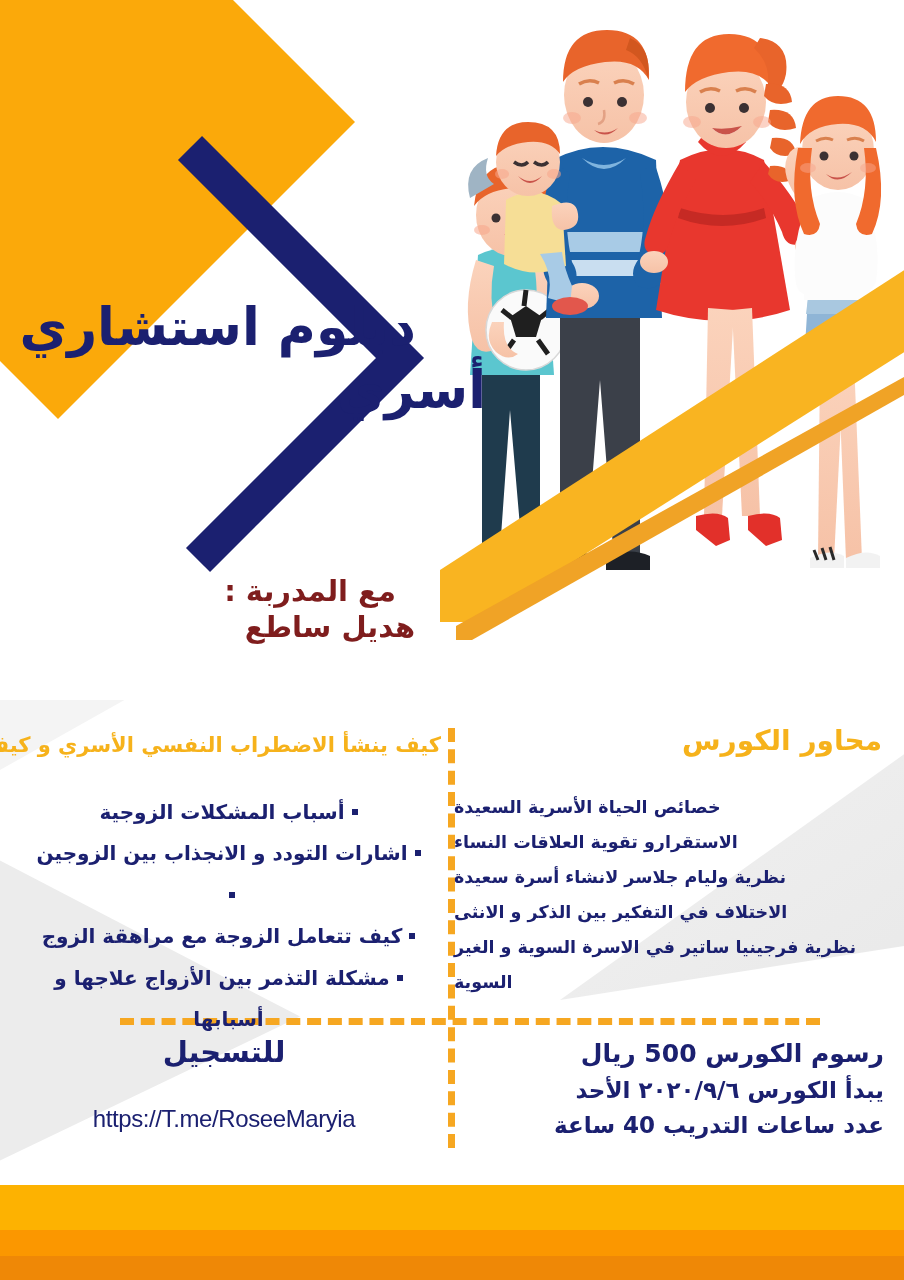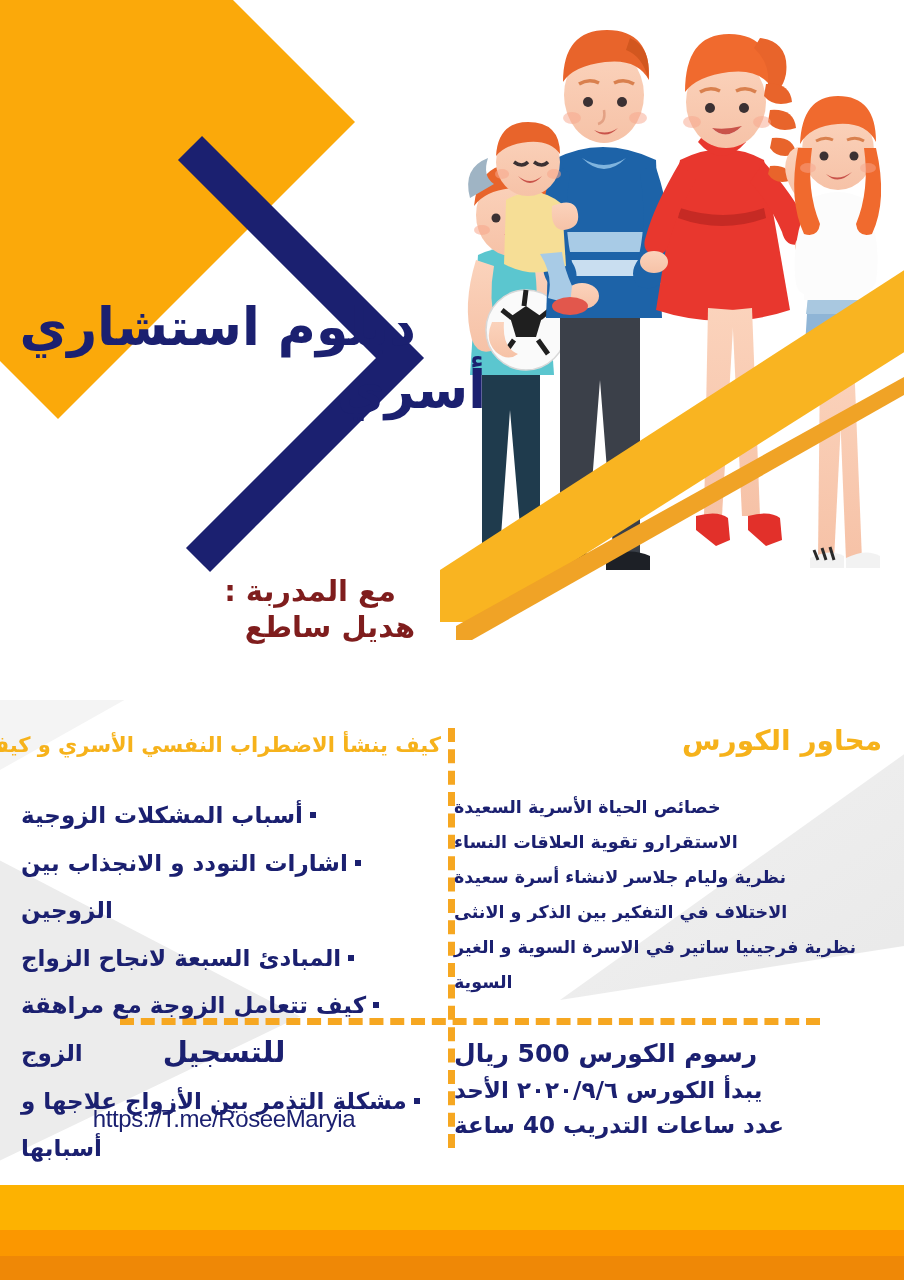--- a/index.html
+++ b/index.html
@@ -133,31 +133,31 @@
   }
   .head-right{ right:22px; top:24px; font-size:28px; }
   .head-left { right:463px; top:33px; font-size:21px; }
 
   
   .col-list{
     position:absolute; direction:rtl; text-align:left;
     color:#1B2070; font-weight:bold;
   }
   .list-right{ right:10px; top:90px; width:440px; font-size:17.5px; line-height:2.0; }
-  .list-left { right:468px; top:92px; width:425px; font-size:23px; line-height:2.07; text-align:left; }
+  .list-left { right:468px; top:92px; width:425px; font-size:20px; line-height:2.07; text-align:center; }
   .list-left .item{ padding-left:10px; }
   .bullet{
     display:inline-block;width:6px;height:6px;background:#1B2070;
     vertical-align:middle;margin-left:7px;margin-bottom:3px;
   }
 
   
   .fees{
     position:absolute; right:20px; top:335px; width:430px;
-    direction:rtl; text-align:left; color:#1B2070;
+    direction:rtl; text-align:right; color:#1B2070;
     font-weight:bold; font-size:25px; line-height:1.52;
   }
   .fees .l2{ font-size:23px; }
   .fees .l3{ font-size:23px; }
 
   .reg{
     position:absolute; right:470px; top:335px; width:420px;
     direction:rtl; text-align:center;
   }
   .reg-label{ color:#1B2070; font-weight:bold; font-size:29px; }
@@ -387,21 +387,21 @@
 
     <div class="col-head head-left">كيف ينشأ الاضطراب النفسي الأسري و كيف نعالجه:</div>
     <div class="col-list list-left">
       <div class="item">
         <span class="bullet"></span><span>أسباب المشكلات الزوجية</span>
       </div>
       <div class="item">
         <span class="bullet"></span><span>اشارات التودد و الانجذاب بين الزوجين</span>
       </div>
       <div class="item">
-        <span class="bullet"></span><span>المبادئ السبعة لانجاح الزواج</span>
+        <span class="bullet"></span>
       </div>
       <div class="item">
         <span class="bullet"></span><span>كيف تتعامل الزوجة  مع  مراهقة الزوج</span>
       </div>
       <div class="item">
         <span class="bullet"></span><span>مشكلة التذمر بين الأزواج علاجها و أسبابها</span>
       </div>
     </div>
 
     <div class="fees">

